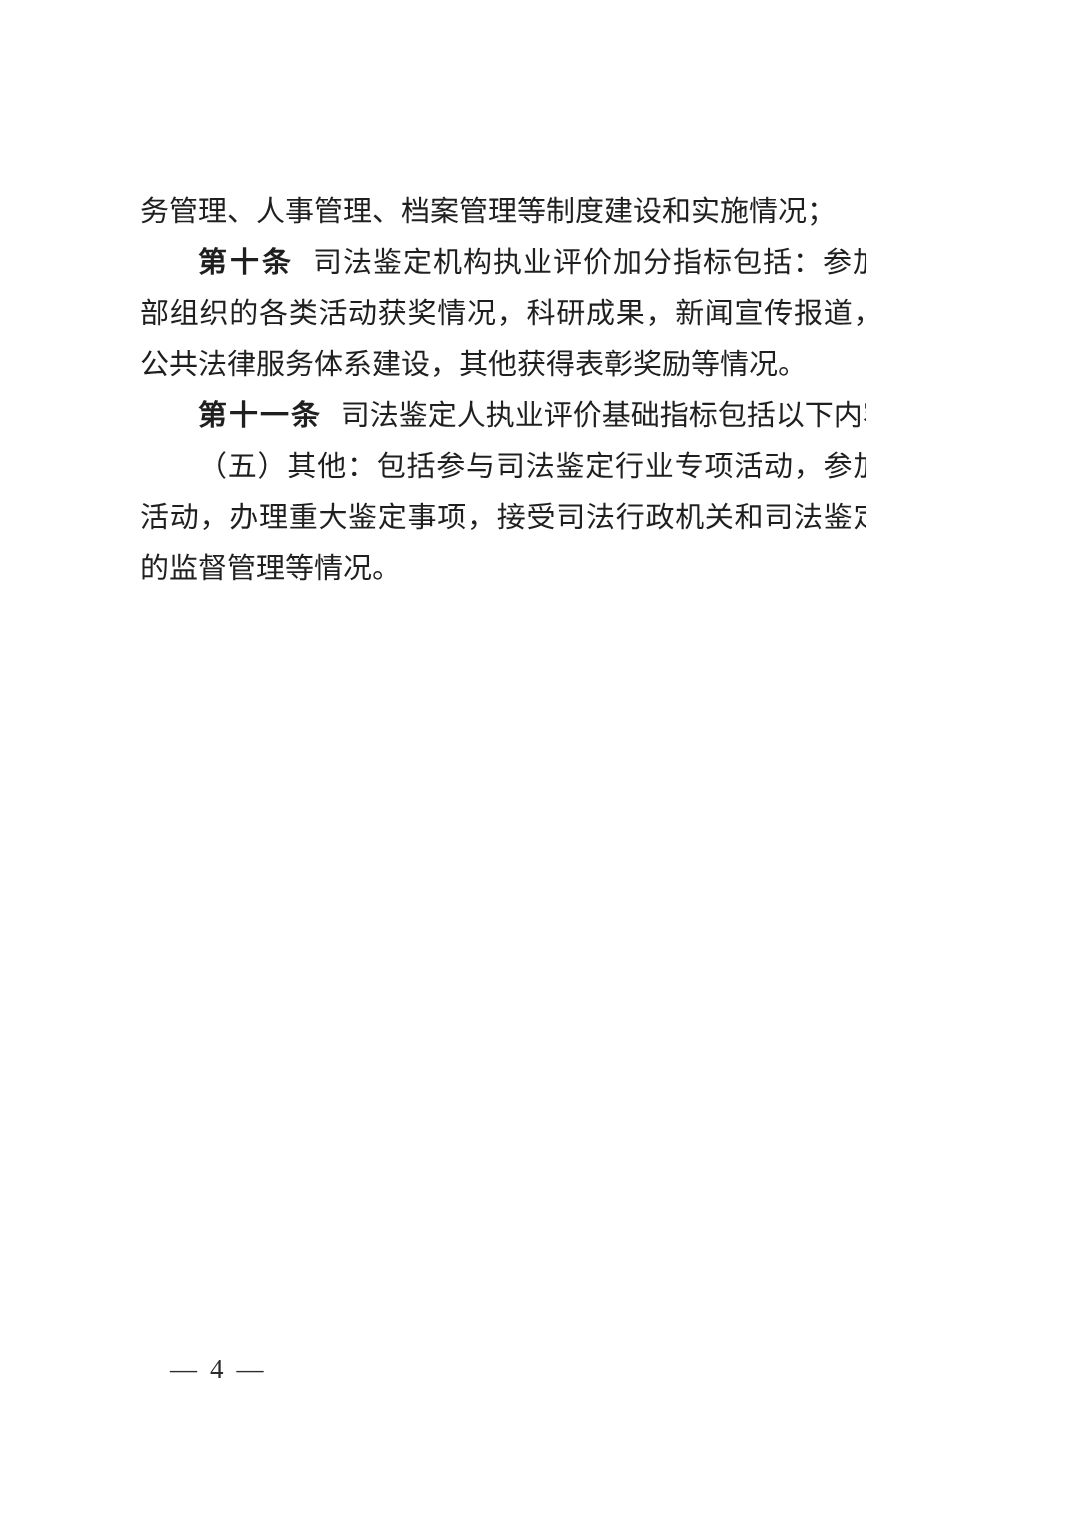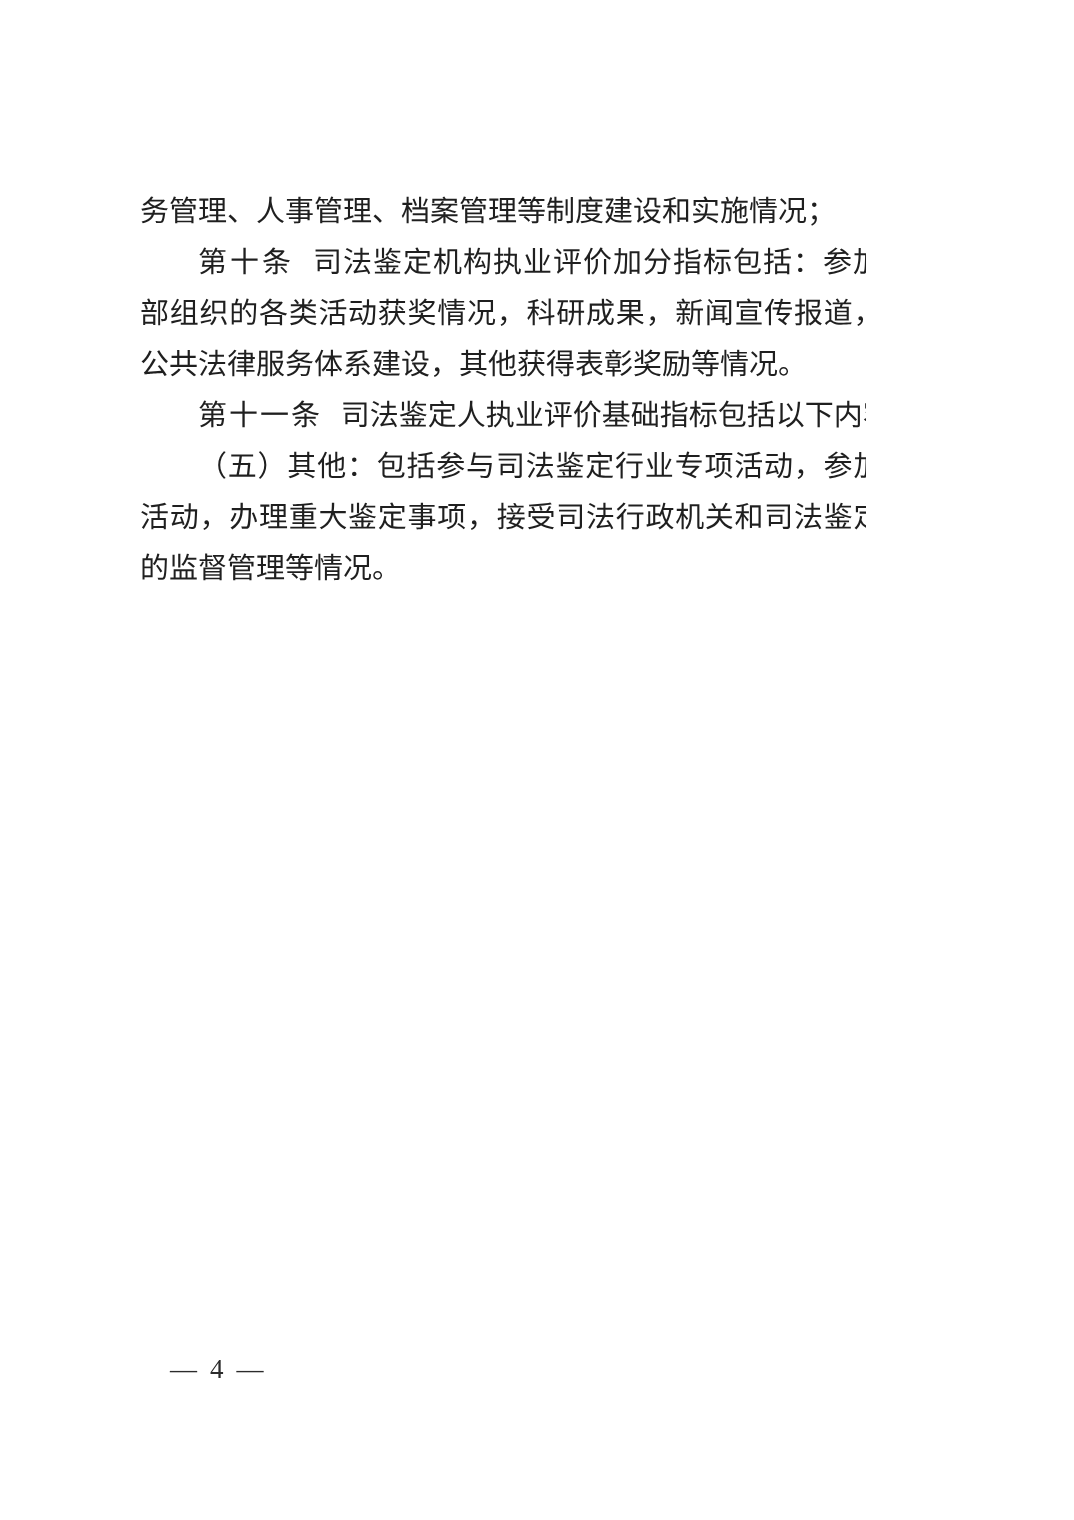--- a/index.html
+++ b/index.html
@@ -28,21 +28,21 @@
   }
   .para {
     margin: 0;
     padding: 0;
     text-indent: 2em;
   }
   .para.no-indent {
     text-indent: 0;
   }
   .term {
-    font-weight: normal;
+    font-weight: bold;
     margin-right: 0.65em;
     letter-spacing: 2px;
   }
   .footer {
     position: absolute;
     left: 170px;
     top: 1352px;
     font-size: 27px;
     line-height: 34px;
     color: #2b2b2b;

